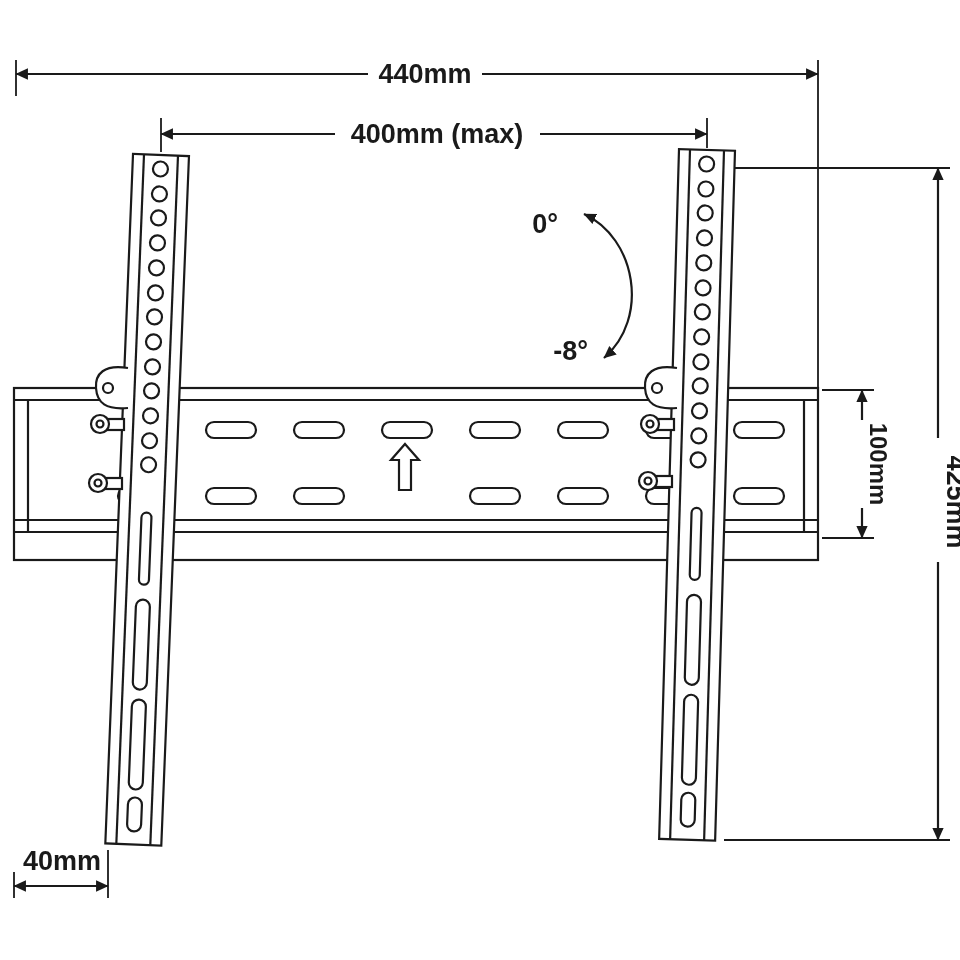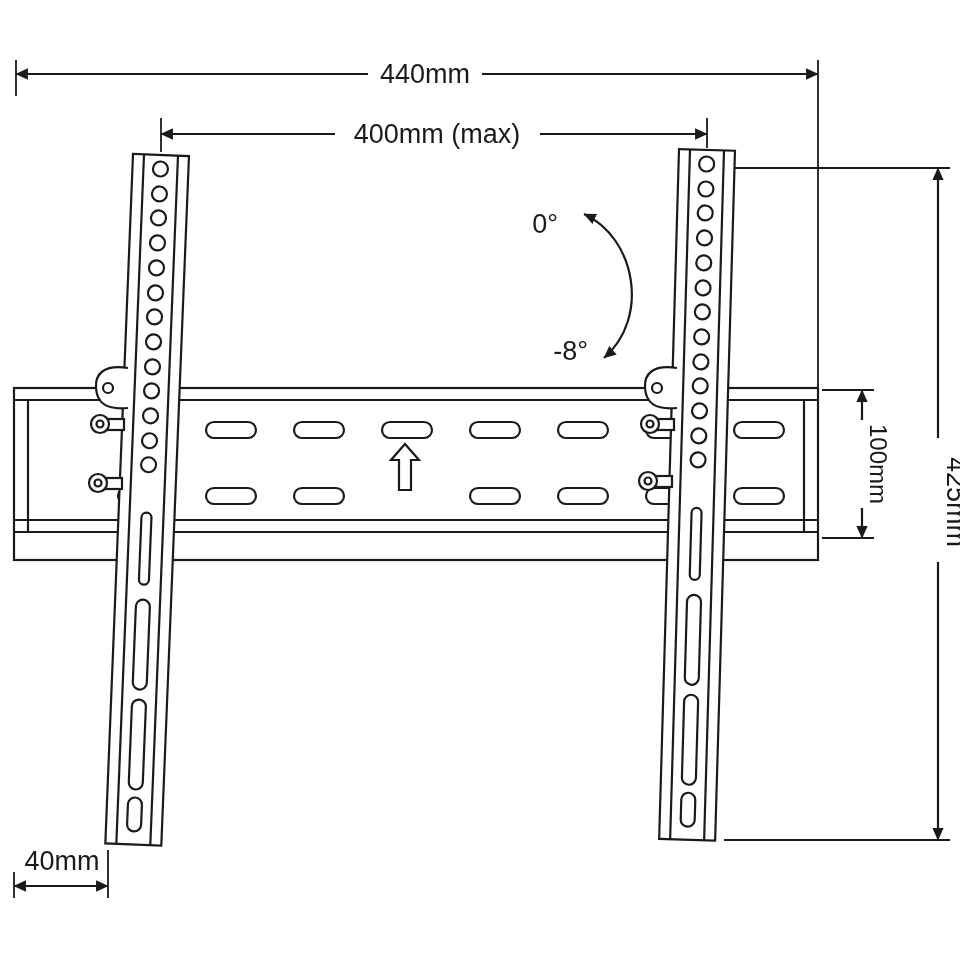--- a/index.html
+++ b/index.html
@@ -1,16 +1,16 @@
 <!DOCTYPE html>
 <html style="--line: #1a1a1a;"><head>
 <meta charset="utf-8">
 <style>
   html,body{margin:0;padding:0;background:#ffffff;}
-  .canvas{width:960px;height:960px;position:relative;background:#fff;overflow:hidden;}
+  .canvas{width:960px;height:960px;position:relative;background:#fff;overflow:hidden;font-weight:bold;}
   svg{display:block;}
   text{font-family:"Liberation Sans", sans-serif;fill:var(--line,#1a1a1a);}
   .dim-label{font-size:27px;}
   .dim-label-sm{font-size:24px;}
   .ln{stroke:var(--line,#1a1a1a);fill:none;}
   .w2{stroke-width:2.2;}
   .w1{stroke-width:1.8;}
   .wh{fill:#ffffff;stroke:var(--line,#1a1a1a);stroke-width:2.2;}
 </style>
 </head>

